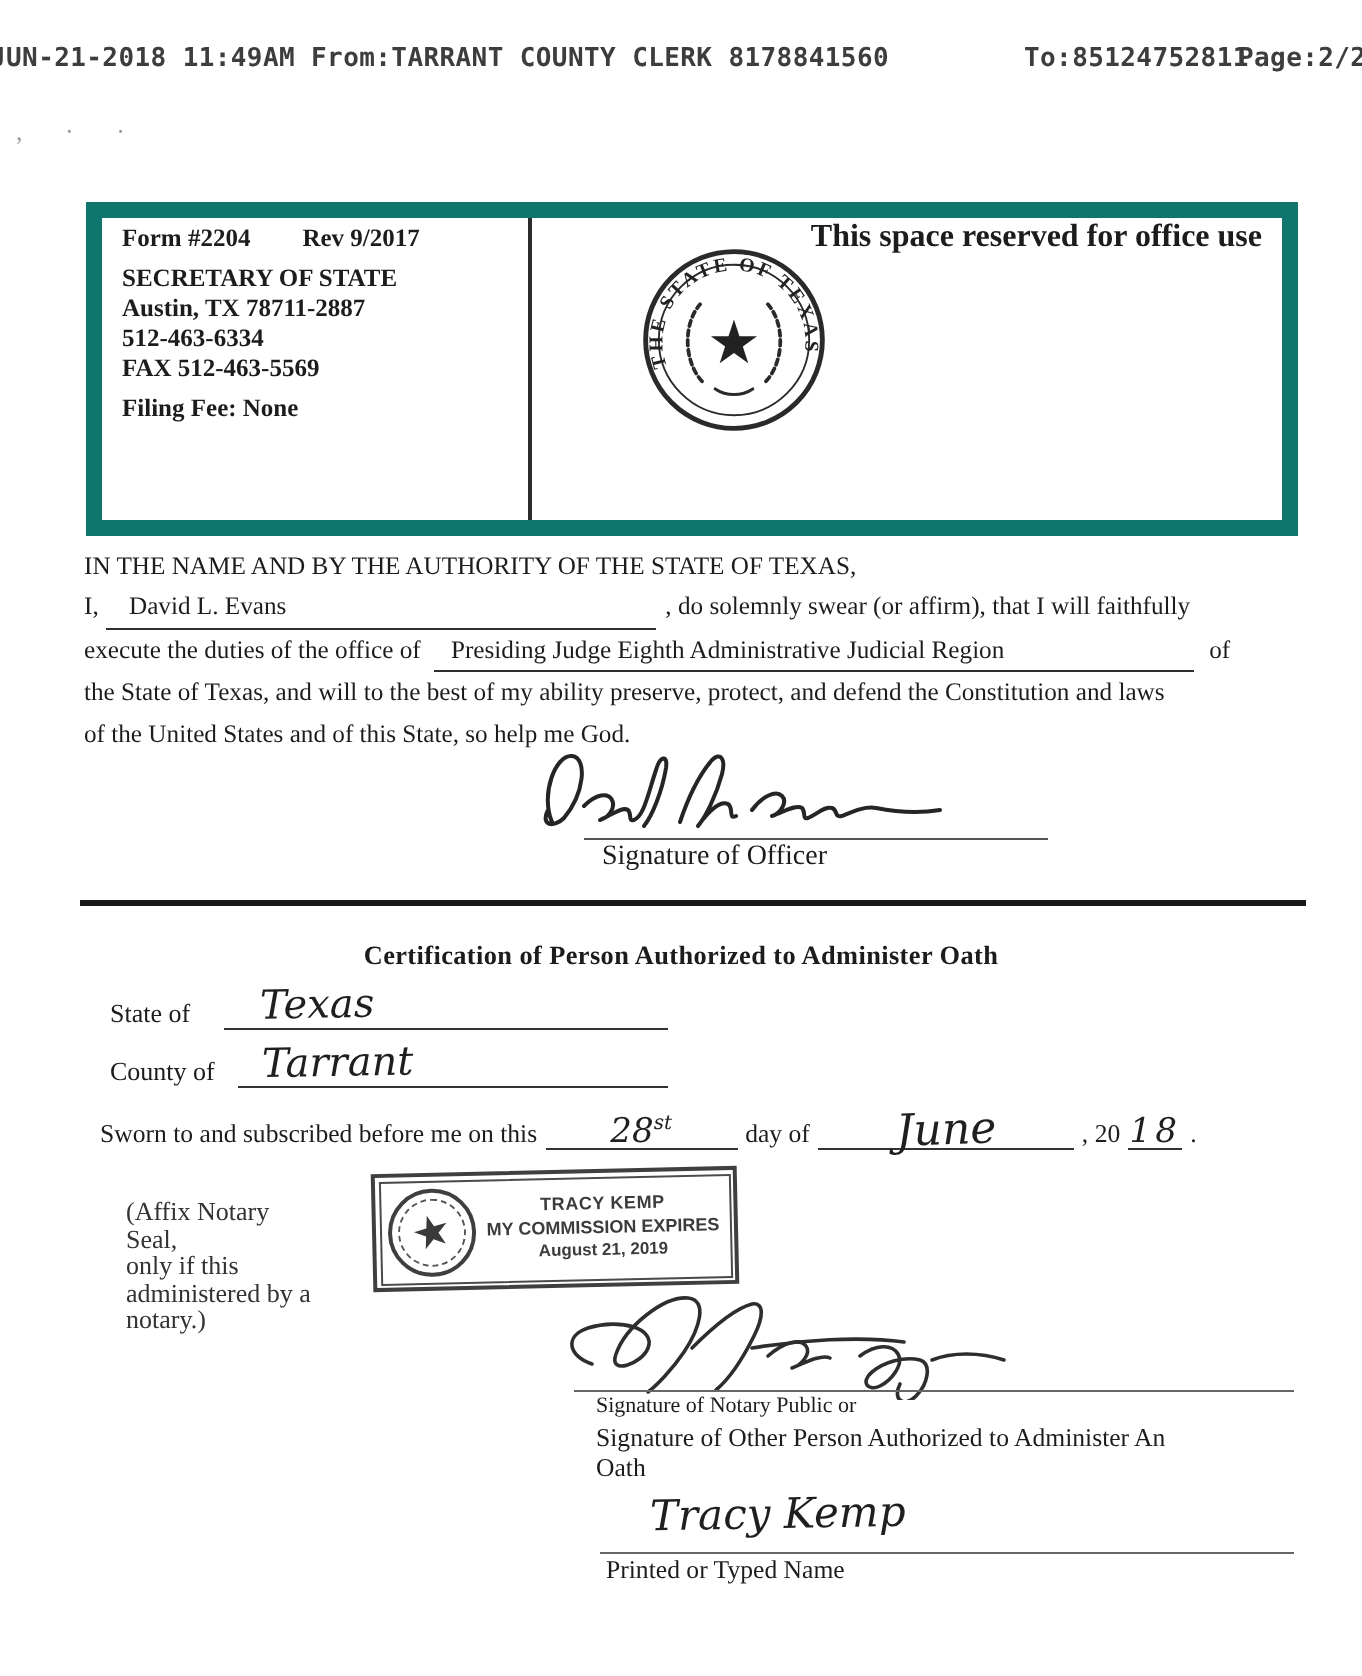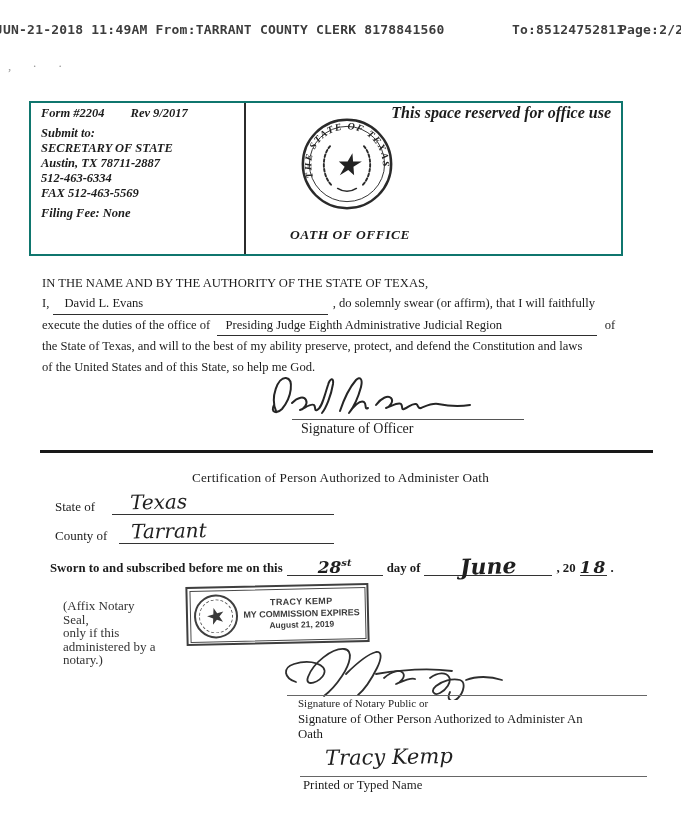--- a/index.html
+++ b/index.html
@@ -8,21 +8,21 @@
 
   
   .fax{position:absolute;top:22px;left:-5px;width:690px;height:16px;font-family:"DejaVu Sans Mono",monospace;font-size:13px;font-weight:bold;color:#3d3d3d;letter-spacing:0.2px;}
   .fax span{position:absolute;white-space:nowrap;}
   .fax-from{left:0;}
   .fax-to{left:517px;}
   .fax-page{left:624px;}
   .artifact{position:absolute;left:8px;top:58px;font-size:13px;color:#9a9a9a;letter-spacing:9px;}
 
   
-  .hbox{position:absolute;left:29px;top:101px;width:590px;height:151px;border:2px solid #0f766e;display:flex;background:#fff;font-style:italic;}
+  .hbox{position:absolute;left:43px;top:101px;width:590px;height:151px;border:8px solid #0f766e;display:flex;background:#fff;}
   .hbox-left{width:197px;border-right:2px solid #2b2b2b;padding:3px 6px 0 10px;font-weight:bold;font-size:12.5px;line-height:15px;}
   .form-row{display:flex;gap:26px;margin-bottom:5px;}
   .fee{margin-top:5px;}
   .hbox-right{flex:1;position:relative;}
   .office-use{position:absolute;top:1px;right:10px;font-weight:bold;font-size:16px;}
   .seal{position:absolute;left:54px;top:14px;width:94px;height:94px;}
   .seal-text{font-family:"Liberation Serif",serif;font-size:10.5px;font-weight:bold;letter-spacing:1.5px;fill:#222;}
   .oath-title{position:absolute;left:0;top:124px;width:208px;text-align:center;font-weight:bold;font-size:13.5px;letter-spacing:0.5px;}
 
   
@@ -31,35 +31,35 @@
   .fill{display:inline-block;border-bottom:1.2px solid #2e2e2e;vertical-align:baseline;}
   .fill-name{width:263px;padding-left:12px;margin-right:2px;}
   .fill-office{width:372px;padding-left:8px;margin:0 4px;}
 
   
   .sig1{position:absolute;left:262px;top:367px;}
   .sigline1{position:absolute;left:292px;top:419px;width:232px;border-top:1.2px solid #555;}
   .siglabel1{position:absolute;left:301px;top:421px;font-size:14px;}
 
   .divider{position:absolute;left:40px;top:450px;width:613px;height:3px;background:#181818;}
-  .cert-head{position:absolute;left:0;top:470px;width:681px;text-align:center;font-size:13.2px;letter-spacing:0.2px;}
+  .cert-head{position:absolute;left:0;top:470px;width:681px;text-align:center;font-size:13.2px;letter-spacing:0.2px;font-weight:bold;}
 
   
   .crow{position:absolute;left:55px;font-size:13px;}
   .row-state{top:492px;}
   .row-county{top:521px;}
   .fill-line{display:inline-block;border-bottom:1.4px solid #333;height:22px;vertical-align:bottom;}
   .fl-state{width:222px;margin-left:14px;}
   .fl-county{width:215px;margin-left:8px;}
   .hw{font-family:"DejaVu Serif",serif;font-style:italic;color:#1f1f1f;}
   .hw-state{font-size:20px;display:inline-block;transform:rotate(-1deg);padding-left:18px;position:relative;top:-2px;}
   .hw-county{font-size:20px;display:inline-block;transform:rotate(-1deg);padding-left:12px;position:relative;top:-2px;}
 
   
-  .sworn{position:absolute;left:50px;top:549px;width:615px;font-size:12.8px;display:flex;align-items:flex-end;gap:4px;white-space:nowrap;font-weight:bold;}
+  .sworn{position:absolute;left:50px;top:549px;width:615px;font-size:12.8px;display:flex;align-items:flex-end;gap:4px;white-space:nowrap;}
   .fill-mini{display:inline-block;border-bottom:1.3px solid #333;text-align:center;position:relative;}
   .f-day{width:96px;}
   .f-month{width:128px;}
   .f-year{width:27px;}
   .hwday{font-size:17px;position:relative;top:2px;}
   .hwday sup{font-size:10px;}
   .hwmonth{font-size:22px;display:inline-block;transform:rotate(-2deg);position:relative;top:4px;}
   .hwyear{font-size:17px;letter-spacing:2px;position:relative;top:2px;}
 
   
@@ -103,40 +103,38 @@
     <span class="fax-page">Page:2/2</span>
   </div>
   <div class="artifact">, · ·</div>
 
   <div class="hbox">
     <div class="hbox-left">
       <div class="form-row">
         <span>Form #2204</span>
         <span>Rev 9/2017</span>
       </div>
-      <div>Submit to:</div>
       <div>SECRETARY OF STATE</div>
       <div>Austin, TX 78711-2887</div>
       <div>512-463-6334</div>
       <div>FAX 512-463-5569</div>
       <div class="fee">Filing Fee: None</div>
     </div>
     <div class="hbox-right">
       <div class="office-use">This space reserved for office use</div>
       <svg class="seal" viewBox="0 0 100 100">
         <circle cx="50" cy="50" r="47" stroke="#2a2a2a" stroke-width="2.6" fill="none"></circle>
         <circle cx="50" cy="50" r="40" stroke="#2a2a2a" stroke-width="1" fill="none"></circle>
         <path id="sealArc" d="M 16 68 A 38 38 0 1 1 84 68" fill="none"></path>
         <text class="seal-text"><textPath href="#sealArc" startOffset="4">THE STATE OF TEXAS</textPath></text>
         <path d="M33 72 C23 61 23 41 32 31" stroke="#2a2a2a" stroke-width="2" stroke-dasharray="3 2.2" fill="none"></path>
         <path d="M67 72 C77 61 77 41 68 31" stroke="#2a2a2a" stroke-width="2" stroke-dasharray="3 2.2" fill="none"></path>
         <path d="M40 76 C46 80 54 80 60 76" stroke="#2a2a2a" stroke-width="1.6" fill="none"></path>
         <text x="50" y="62" text-anchor="middle" font-size="32" fill="#222">★</text>
       </svg>
-      <div class="oath-title">OATH OF OFFICE</div>
     </div>
   </div>
 
   <div class="oath">
     <div class="oline">IN THE NAME AND BY THE AUTHORITY OF THE STATE OF TEXAS,</div>
     <div class="oline">
       <span>I,</span>
       <span class="fill fill-name"><span>David L. Evans</span></span>
       <span>, do solemnly swear (or affirm), that I will faithfully</span>
     </div>

